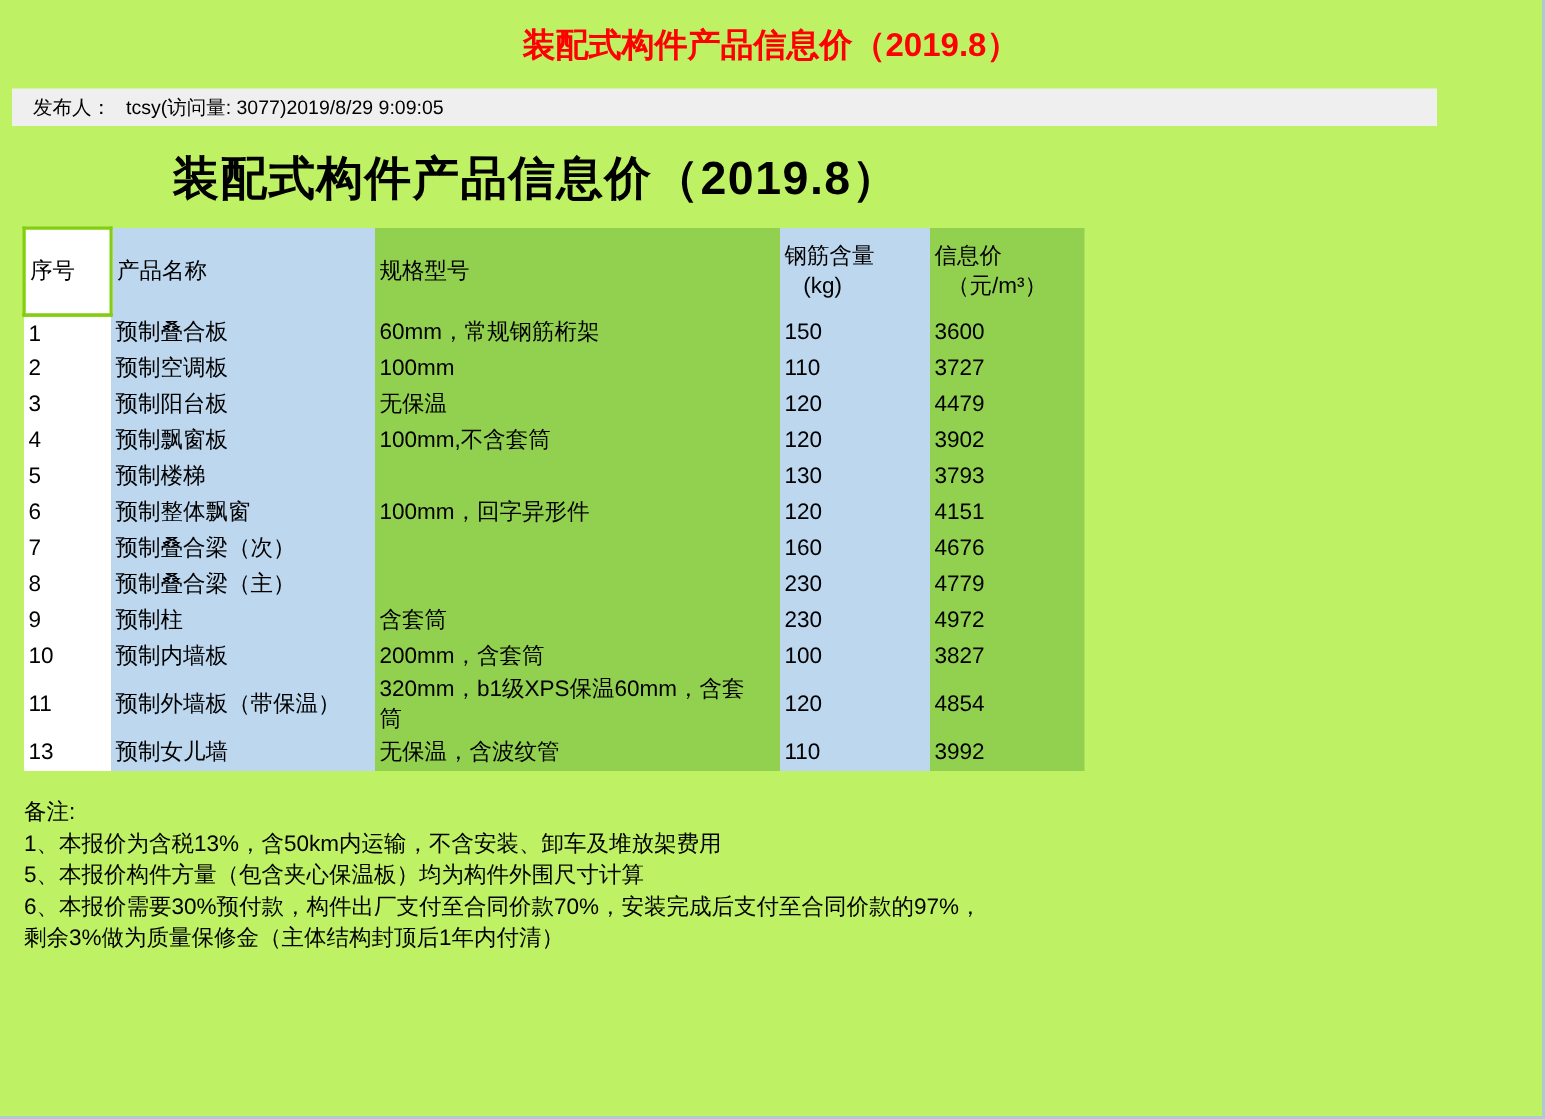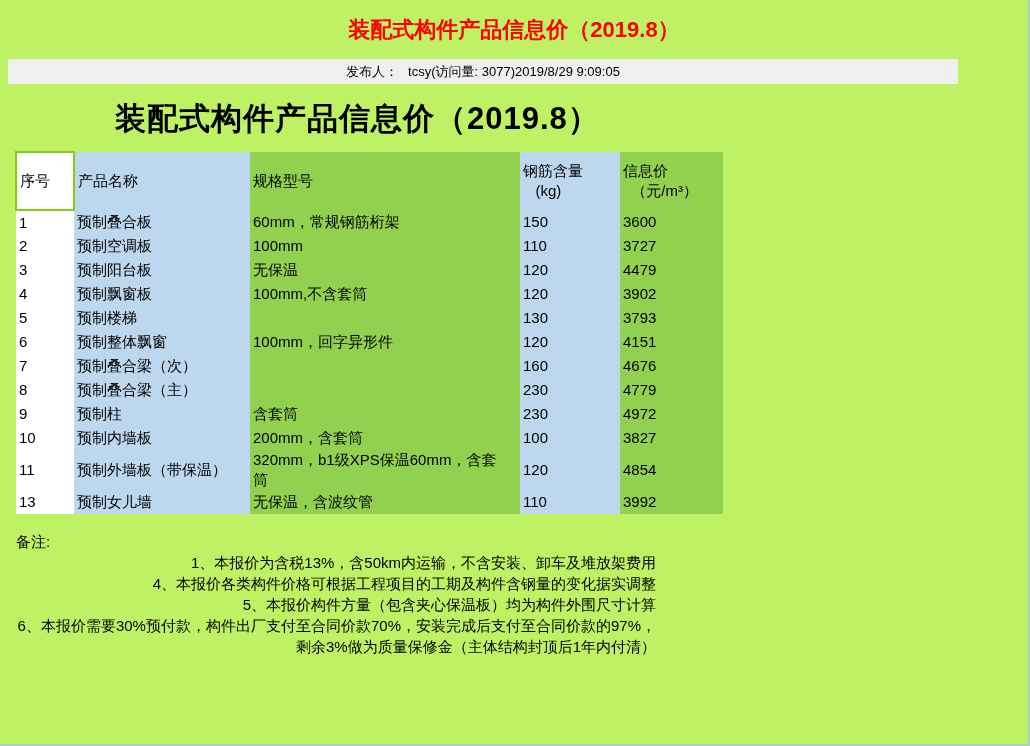--- a/index.html
+++ b/index.html
@@ -11,21 +11,21 @@
   .page {
     width:1030px; height:746px; overflow:hidden; background:#bef264;
     border-right:2px solid #aecad5; border-bottom:2px solid #aecad5;
   }
   .top-title {
     margin-top:15px; text-align:center;
     color:#ff0000; font-size:22px; font-weight:bold;
   }
   .info-bar {
     margin:14px 70px 0 8px; height:25px; background:#efefef;
-    display:flex; align-items:center; justify-content:center;
+    display:flex; align-items:center; justify-content:flex-start;
     font-size:13px; padding:0 14px;
   }
   .info-left .pub-value { margin-left:10px; }
   .doc-title {
     margin:14px 0 0 115px; font-size:31px; font-weight:bold; letter-spacing:1px;
   }
   table.price-table {
     border-collapse:collapse; table-layout:fixed;
     margin:11px 0 0 15px; width:707px; font-size:15px;
   }
@@ -35,21 +35,21 @@
   }
   .price-table thead th { height:58px; }
   th.c-seq { background:#ffffff; border:2px solid #84cc16; }
   td.c-seq { background:#ffffff; }
   .c-name, .c-steel { background:#bdd7ee; }
   .c-spec, .c-price { background:#92d050; }
   .hdr-two { white-space:pre-wrap; }
   .price-table tbody tr { height:24px; }
   .notes { margin:17px 0 0 16px; width:640px; font-size:15px; }
   .notes .note-title { line-height:21px; }
-  .notes .note-line { line-height:21px;text-align:right; }
+  .notes .note-line { line-height:21px; }
 </style>
 </head>
 <body>
 
 <div class="page">
 
   <div class="top-title">装配式构件产品信息价（2019.8）</div>
 
   <div class="info-bar">
     <span class="info-left">
@@ -165,19 +165,18 @@
           <td class="c-steel">110</td>
           <td class="c-price">3992</td>
         </tr>
       </tbody>
   </table>
 
   <div class="notes">
     <div class="note-title">备注:</div>
     <div>
         <div class="note-line">1、本报价为含税13%，含50km内运输，不含安装、卸车及堆放架费用</div>
-        <div class="note-line">4、本报价各类构件价格可根据工程项目的工期及构件含钢量的变化据实调整</div>
         <div class="note-line">5、本报价构件方量（包含夹心保温板）均为构件外围尺寸计算</div>
         <div class="note-line">6、本报价需要30%预付款，构件出厂支付至合同价款70%，安装完成后支付至合同价款的97%，剩余3%做为质量保修金（主体结构封顶后1年内付清）</div>
       </div>
   </div>
 
 </div>
 
 </body></html>

